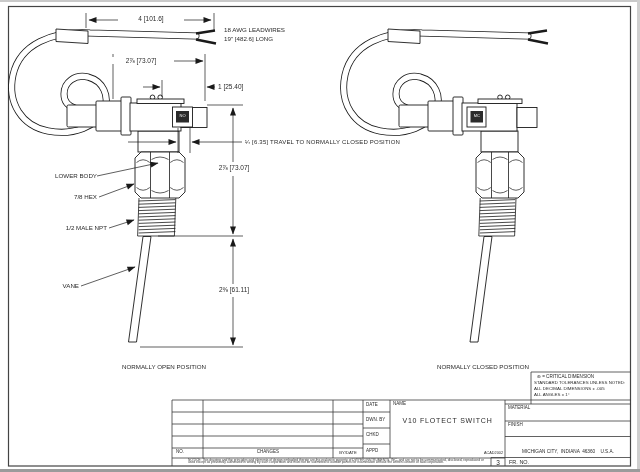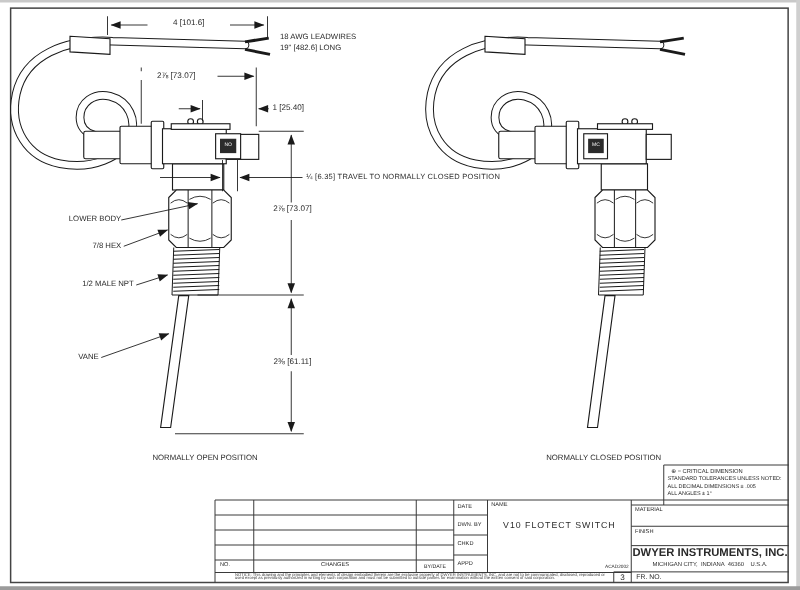--- a/index.html
+++ b/index.html
@@ -203,17 +203,16 @@
   <div class="t" style="left:393px;top:401.5px;font-size:4.5px;">NAME</div>
   <div class="t ctr" style="left:391px;top:417px;width:113px;font-size:7px;letter-spacing:0.8px;">V10 FLOTECT SWITCH</div>
   <div class="t rt" style="left:457px;top:450.5px;width:46px;font-size:3.8px;">ACAD2002</div>
   <div class="t" style="left:176px;top:450px;font-size:4.5px;">NO.</div>
   <div class="t ctr" style="left:203px;top:450px;width:130px;font-size:4.5px;">CHANGES</div>
   <div class="t ctr" style="left:333px;top:450.5px;width:30px;font-size:4.2px;">BY/DATE</div>
   <div class="t notice" style="left:188px;top:458.8px;width:298px;font-size:3.3px;line-height:2.4px;">NOTICE: This drawing and the principles and elements of design embodied therein are the exclusive property of DWYER INSTRUMENTS, INC. and are not to be communicated, disclosed, reproduced or used except as previously authorized in writing by such corporation and must not be submitted to outside parties for examination without the written consent of said corporation.</div>
   <div class="t ctr" style="left:491px;top:458.5px;width:14px;font-size:6.5px;">3</div>
   <div class="t" style="left:508px;top:406px;font-size:4.5px;">MATERIAL</div>
   <div class="t" style="left:508px;top:423px;font-size:4.5px;">FINISH</div>
-  <div class="t ctr bold" style="left:506px;top:437.5px;width:124px;font-size:9px;">DWYER INSTRUMENTS, INC.</div>
   <div class="t ctr" style="left:506px;top:448.5px;width:124px;font-size:4.7px;white-space:pre;">MICHIGAN CITY,  INDIANA  46360    U.S.A.</div>
   <div class="t" style="left:509px;top:459px;font-size:5.5px;">FR. NO.</div>
 
 </div>
 
 </body></html>

